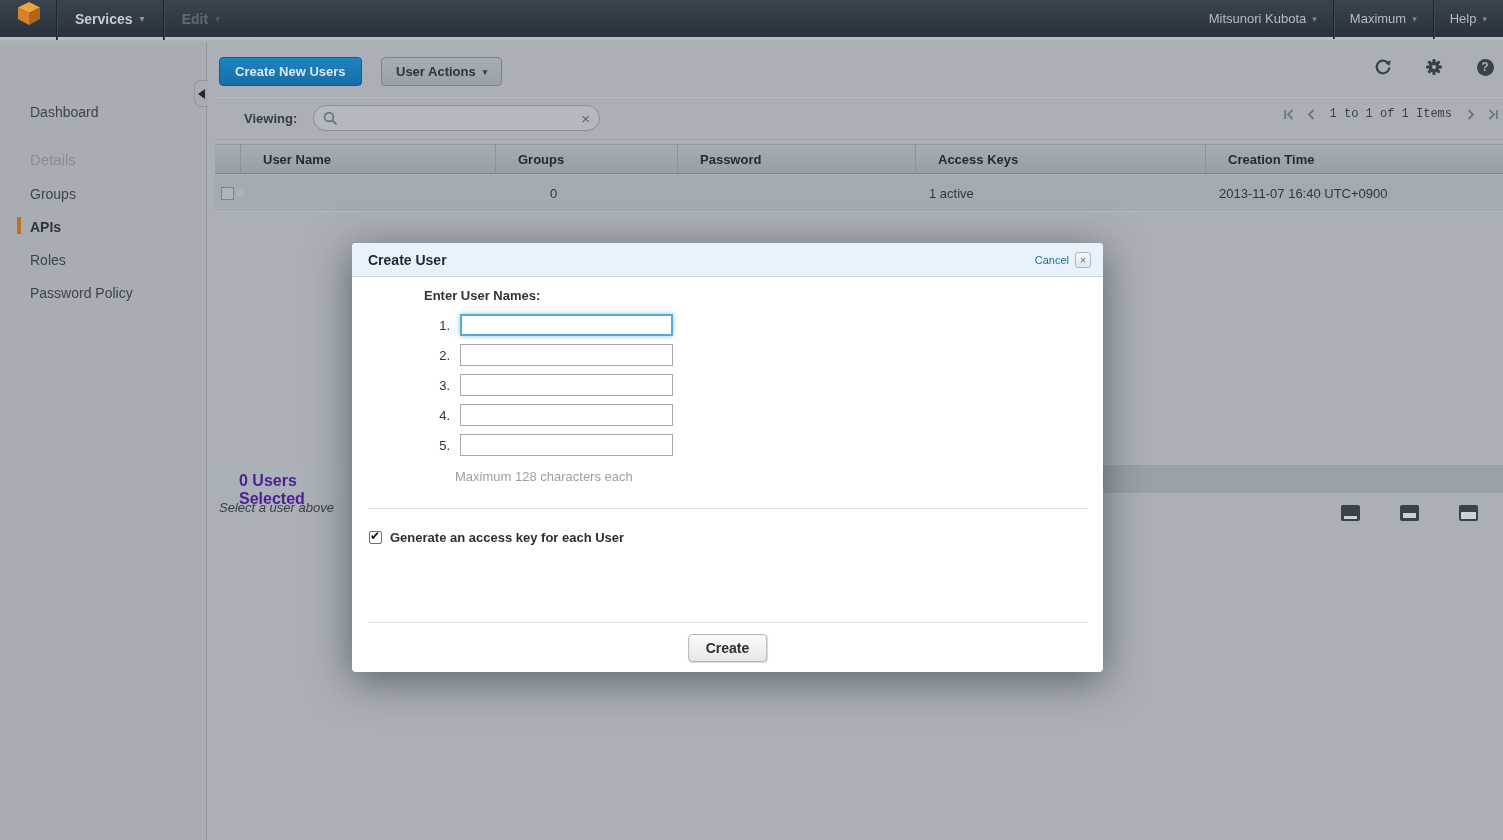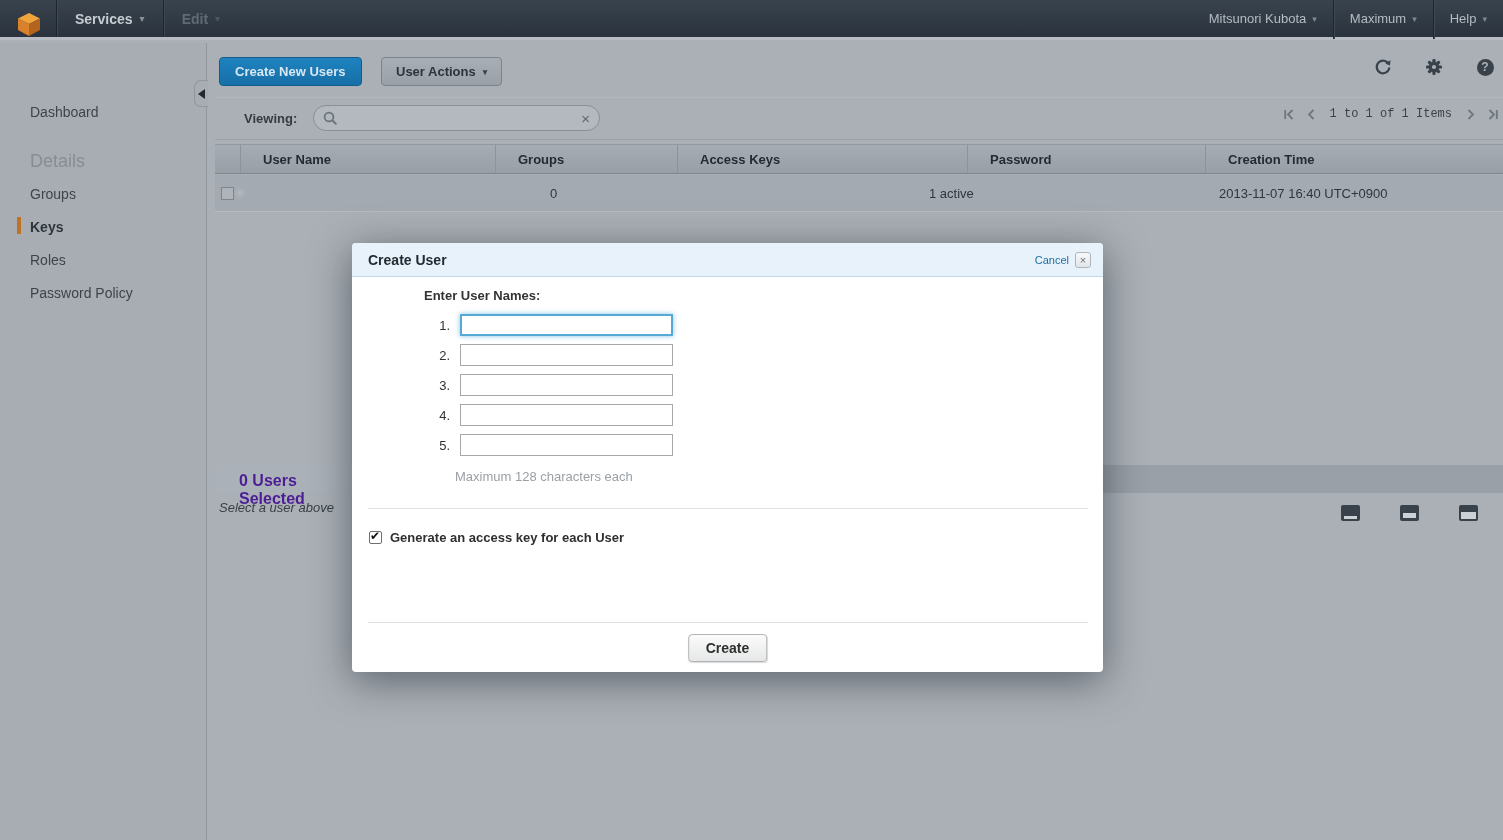--- a/index.html
+++ b/index.html
@@ -6,37 +6,37 @@
   html,body { width:1503px; height:840px; }
   body {
     font-family: "Liberation Sans", "DejaVu Sans", sans-serif;
     background:#abb0b6; position:relative; overflow:hidden;
     -webkit-font-smoothing:antialiased;
   }
   
   .topnav { position:absolute; left:0; top:0; width:1503px; height:40px;
     background:linear-gradient(#39434d,#2a333d); border-bottom:3px solid #b7bdc3;
     display:flex; align-items:center; z-index:5; }
-  .nav-left { display:flex; align-items:flex-end; height:100%; }
+  .nav-left { display:flex; align-items:flex-start; height:100%; }
   .nav-logo { margin:0 14px 0 16px; width:26px; height:26px; }
   .nav-sep { width:1px; height:40px; background:#1d2630; box-shadow:1px 0 0 #3e4852; }
   .nav-item { display:flex; align-items:center; gap:7px; padding:0 18px; height:100%; cursor:pointer; }
   .nav-item .lbl { font-size:14px; font-weight:bold; color:#c6ccd2; }
   .nav-item .caret { font-size:10px; color:#8a939b; }
   .nav-item.muted .lbl { color:#5f6a74; }
   .nav-item.muted .caret { color:#4d5761; }
   .nav-right { margin-left:auto; display:flex; align-items:center; height:100%; }
   .nav-ritem { display:flex; align-items:center; gap:6px; padding:0 16px; height:100%; cursor:pointer; }
   .nav-ritem .lbl { font-size:13px; color:#b4bbc2; }
   .nav-ritem .caret { font-size:9px; color:#7e8891; }
   
   .sidebar { position:absolute; left:0; top:43px; width:207px; height:797px;
     background:#a8adb3; border-right:1px solid #8f969d; }
   .side-item { position:absolute; left:30px; font-size:14px; color:#3d444b; cursor:pointer; white-space:nowrap; }
-  .side-section { position:absolute; left:30px; font-size:18px; color:#868d94; white-space:nowrap; }
+  .side-section { position:absolute; left:30px; font-size:15px; color:#868d94; white-space:nowrap; }
   .side-item.active { font-weight:bold; color:#2e353c; }
   .active-bar { position:absolute; left:17px; top:174px; width:4px; height:17px; background:#bf7221; }
   .collapse-tab { position:absolute; left:194px; top:80px; width:14px; height:27px;
     background:#a8adb3; border:1px solid #8f969d; border-right:none; border-radius:7px 0 0 7px;
     display:flex; align-items:center; justify-content:center; cursor:pointer; z-index:2; }
   .collapse-tab .tri { width:0; height:0; border-top:5px solid transparent; border-bottom:5px solid transparent; border-right:7px solid #22282e; }
   
   .btn-primary { position:absolute; left:219px; top:57px; height:29px; padding:0 15px;
     background:linear-gradient(#1e83c0,#166fa7); border:1px solid #135d8c; border-radius:4px;
     color:#d9e7f1; font-size:13px; font-weight:bold; cursor:pointer; }
@@ -152,21 +152,21 @@
       <span class="lbl">Help</span>
       <span class="caret">▾</span>
     </div>
   </div>
 </div>
 
 <div class="sidebar">
   <div class="side-item" style="top:61px;text-align:right;">Dashboard</div>
   <div class="side-section" style="top:108px;">Details</div>
   <div class="side-item" style="top:143px;">Groups</div>
-  <div class="side-item active" style="top:176px;">Keys</div>
+  <div class="side-item active" style="top:176px;">APIs</div>
   <div class="active-bar"></div>
   <div class="side-item" style="top:209px;">Roles</div>
   <div class="side-item" style="top:242px;">Password Policy</div>
 </div>
 <div class="collapse-tab">
   <span class="tri"></span>
 </div>
 
 <button class="btn-primary">Create New Users</button>
 <button class="btn-gray">
@@ -231,22 +231,22 @@
           <line x1="10.8" y1="2" x2="10.8" y2="11" stroke="#6e767e" stroke-width="1.8"></line>
         </svg>
     </span>
   </div>
 </div>
 
 <div class="tbl-head">
   <div class="th c0"></div>
   <div class="th c1">User Name</div>
   <div class="th c2">Groups</div>
+  <div class="th c3">Password</div>
   <div class="th c4">Access Keys</div>
-  <div class="th c3">Password</div>
   <div class="th c5">Creation Time</div>
 </div>
 <div class="tbl-row">
   <div class="td c0">
       <span class="cb"></span>
     </div>
   <div class="td c1"><span class="blur-blob"></span></div>
   <div class="td c2" style="padding-left:55px;">0</div>
   <div class="td c3"></div>
   <div class="td c4" style="padding-left:14px;">1 active</div>

